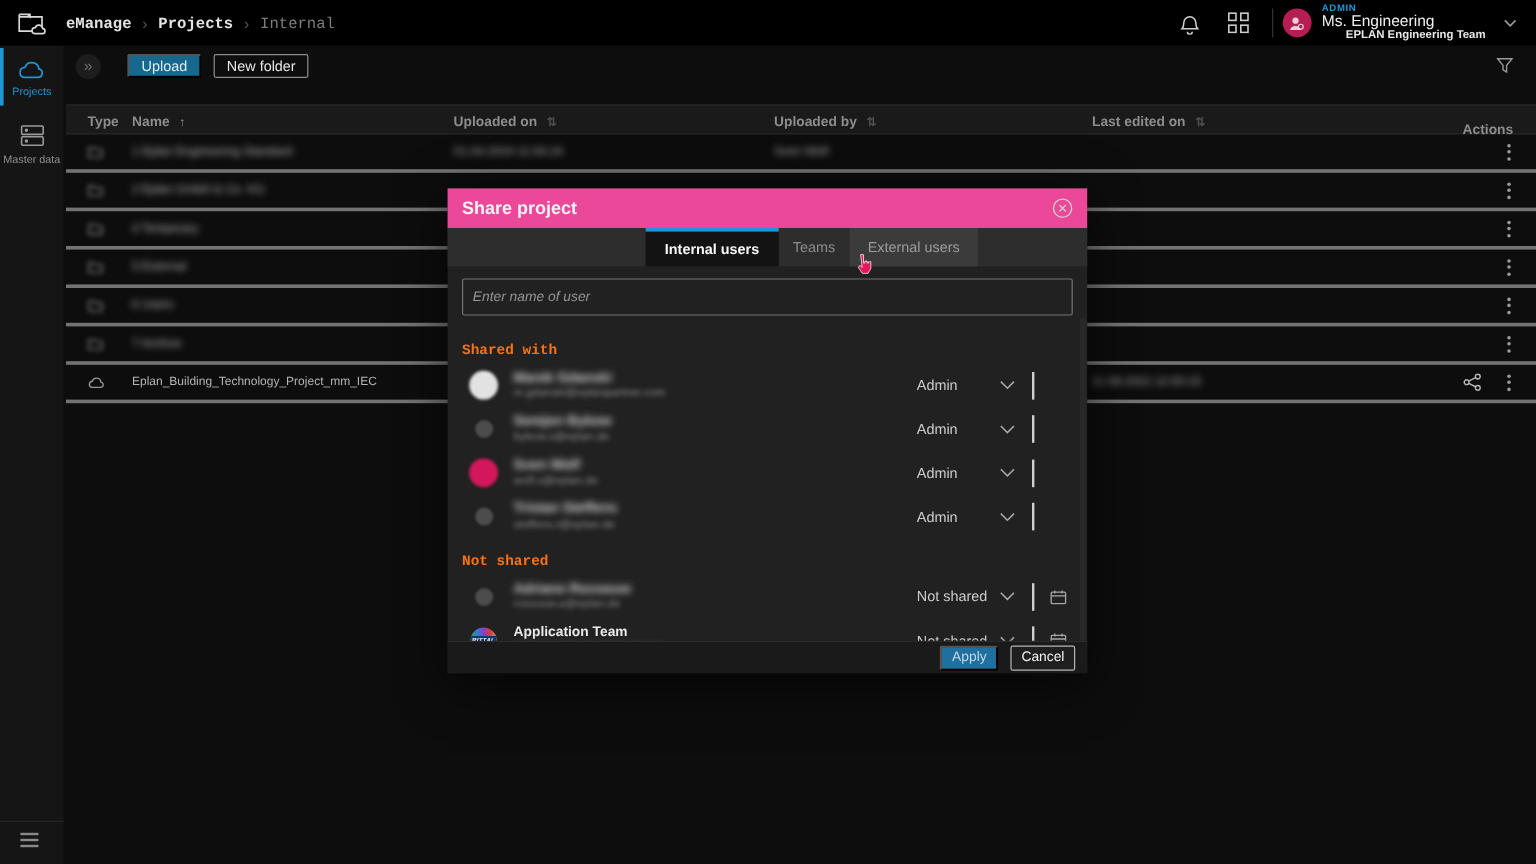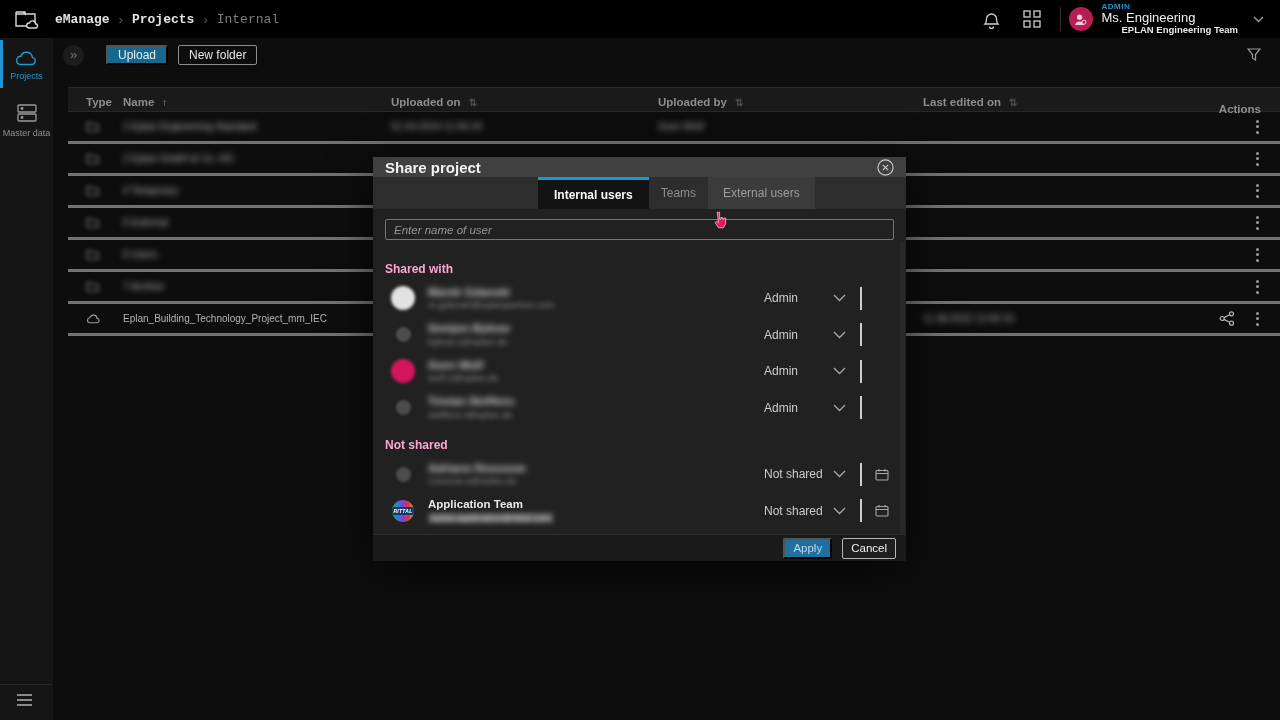--- a/index.html
+++ b/index.html
@@ -49,55 +49,55 @@
   .toolbar { position:absolute; top:38px; left:53px; right:0; height:34px; display:flex; align-items:center; z-index:5; }
   .collapse-btn { width:21px; height:21px; border-radius:50%; background:#1d1d1d; color:#6f6f6f;
                   font-size:13px; display:flex; align-items:center; justify-content:center;
                   margin-left:10px; cursor:pointer; padding-bottom:2px; }
   .btn { height:20px; font-size:12px; border-radius:2px; display:flex; align-items:center; padding:0 10px; cursor:pointer; }
   .btn-upload { background:#16688f; color:#e3edf3; margin-left:22px; }
   .btn-newfolder { background:transparent; border:1px solid #8d8d8d; color:#e6e6e6; margin-left:10px;text-align:center; }
   .filter-box { margin-left:auto; margin-right:19px; cursor:pointer; }
 
   
-  .table { position:absolute; left:68px; right:0; top:87px; z-index:1; }
+  .table { position:absolute; left:55px; right:0; top:87px; z-index:1; }
   .trow { display:grid; grid-template-columns:37px 268px 267px 265px 265px 1fr;
           align-items:center; padding-left:18px; }
   .thead { height:25px; background:#1a1a1a; border-top:1px solid #292929; border-bottom:1px solid #292929;
            font-size:11.5px; font-weight:700; color:#8d8d8d; }
   .th-sort { font-size:10px; margin-left:8px; color:#9a9a9a; }
   .th-sort.faint { opacity:.4; }
   .th-actions { text-align:right; padding-right:19px;margin-top:15px; }
   .tbody-row { height:32px; border-bottom:3px solid #737373; font-size:10px; color:#a8a8a8; }
   .cell-name { color:#b5b5b5; }
   .redact { filter:blur(3px); }
   .redact-sm { filter:blur(2.4px); }
   .redact-xs { filter:blur(2px); }
   .cell-actions { display:flex; justify-content:flex-end; align-items:center; gap:16px; padding-right:16px; }
   .kebab { display:flex; flex-direction:column; gap:2.5px; padding:4px 5px; cursor:pointer; }
   .kebab i { width:3px; height:3px; border-radius:50%; background:#9a9a9a; }
 
   
   .modal { position:absolute; left:373px; top:157px; width:533px; height:404px; background:#212121;
            z-index:40; box-shadow:0 8px 40px rgba(0,0,0,.65); display:flex; flex-direction:column; }
-  .m-title { height:20px; background:#404040; display:flex; align-items:center; padding:0 12px; }
+  .m-title { height:33px; background:#ec4899; display:flex; align-items:center; padding:0 12px; }
   .m-title h1 { font-size:15px; font-weight:700; color:#f2f2f2; }
   .m-close { margin-left:auto; cursor:pointer; display:flex; }
   .m-tabs { height:32px; background:#2d2d2d; display:flex; }
   .tab { display:flex; align-items:center; justify-content:center; font-size:12px; color:#8d8d8d; cursor:pointer; padding:0 12px; }
   .tab.active { background:#131313; color:#fafafa; font-weight:700; border-top:3px solid #1899d6; padding:4px 16px; }
   .tab.hovered { background:#3b3b3b; color:#9d9d9d; padding:0 15px; }
   .m-search-wrap { padding:10px 12px 2px; }
-  .m-search { width:100%; height:21px; background:transparent; border:1px solid #757575; border-radius:2px;
+  .m-search { width:100%; height:31px; background:transparent; border:1px solid #757575; border-radius:2px;
               color:#d0d0d0; font-size:11.5px; font-style:italic; padding:0 8px; outline:none;
               font-family:"Liberation Sans", sans-serif; }
   .m-search::placeholder { color:#969696; }
   .m-list { position:relative; flex:1; overflow:hidden; padding-top:14px; }
   .m-scroll { position:absolute; right:1px; top:0; bottom:0; width:5px; background:#282828; }
-  .sec-lbl { font-size:12px; font-weight:700; color:#f9a8d4; padding:0 12px; margin:6px 0 4px; }
+  .sec-lbl { font-size:12px; font-weight:700; color:#f97316; padding:0 12px; margin:6px 0 4px;font-family:Liberation Mono, monospace; }
   .u-row { display:flex; align-items:center; height:36.5px; padding-left:15px; margin-right:12px; }
   .av-box { width:30px; display:flex; align-items:center; justify-content:center; }
   .av { border-radius:50%; }
   .av-light { width:24px; height:24px; background:#e2e2e2; filter:blur(1.5px); }
   .av-pink  { width:24px; height:24px; background:#d4175c; filter:blur(1.5px); }
   .av-small { width:15px; height:15px; background:#4c4c4c; filter:blur(1px); }
   .av-rittal { width:22px; height:22px; position:relative; overflow:hidden; filter:blur(.6px);
                background:linear-gradient(90deg,#3aa13a 0%,#2c7fd4 25%,#8a3ccf 50%,#d43a3a 75%,#d4a23a 100%); }
   .av-rittal span { position:absolute; left:0; right:0; top:7px; height:8px; background:#133a66;
                     color:#fff; font-size:5px; font-style:italic; font-weight:700;

